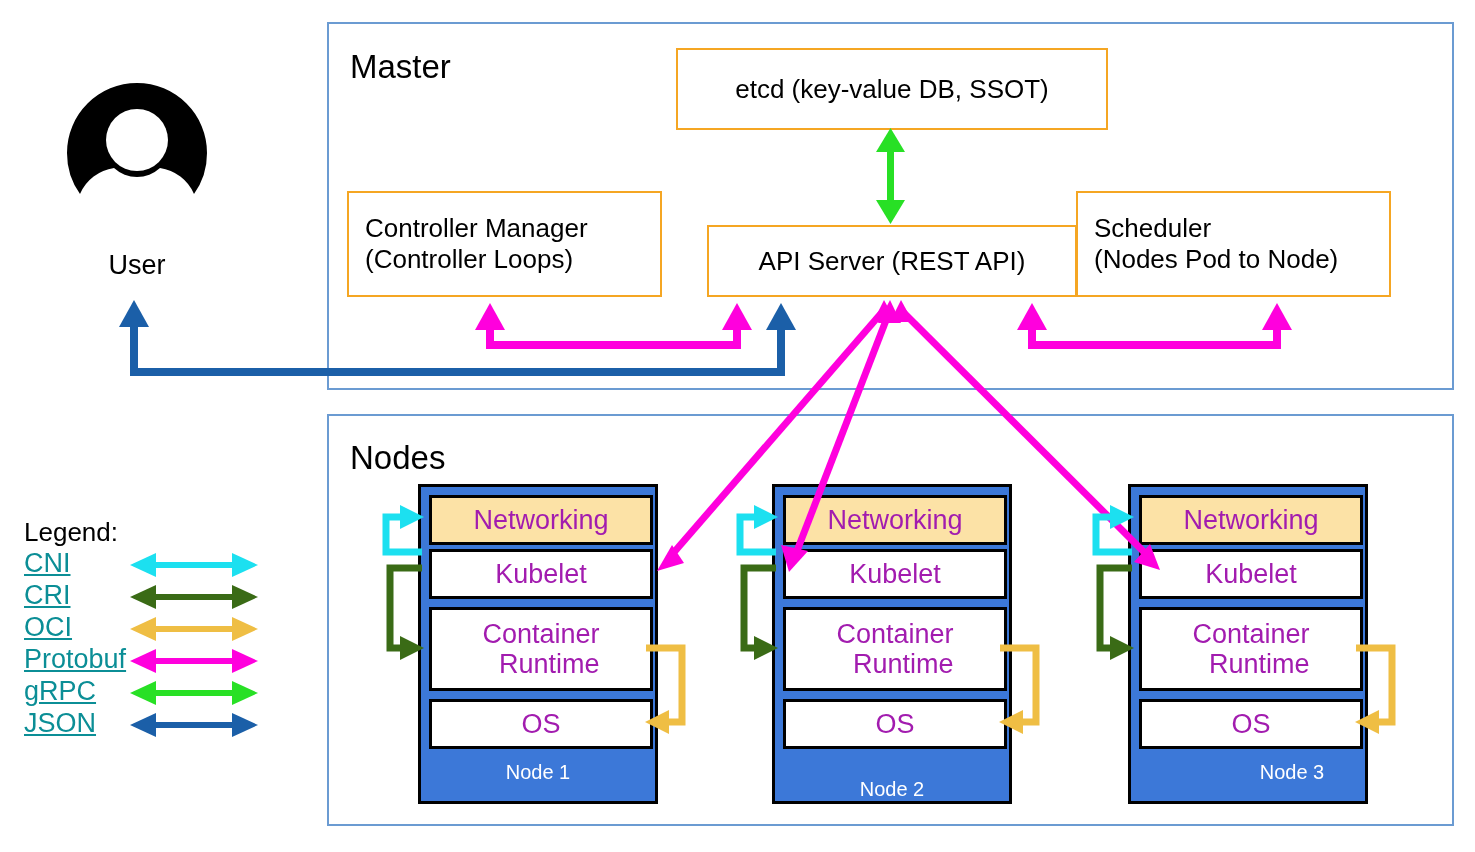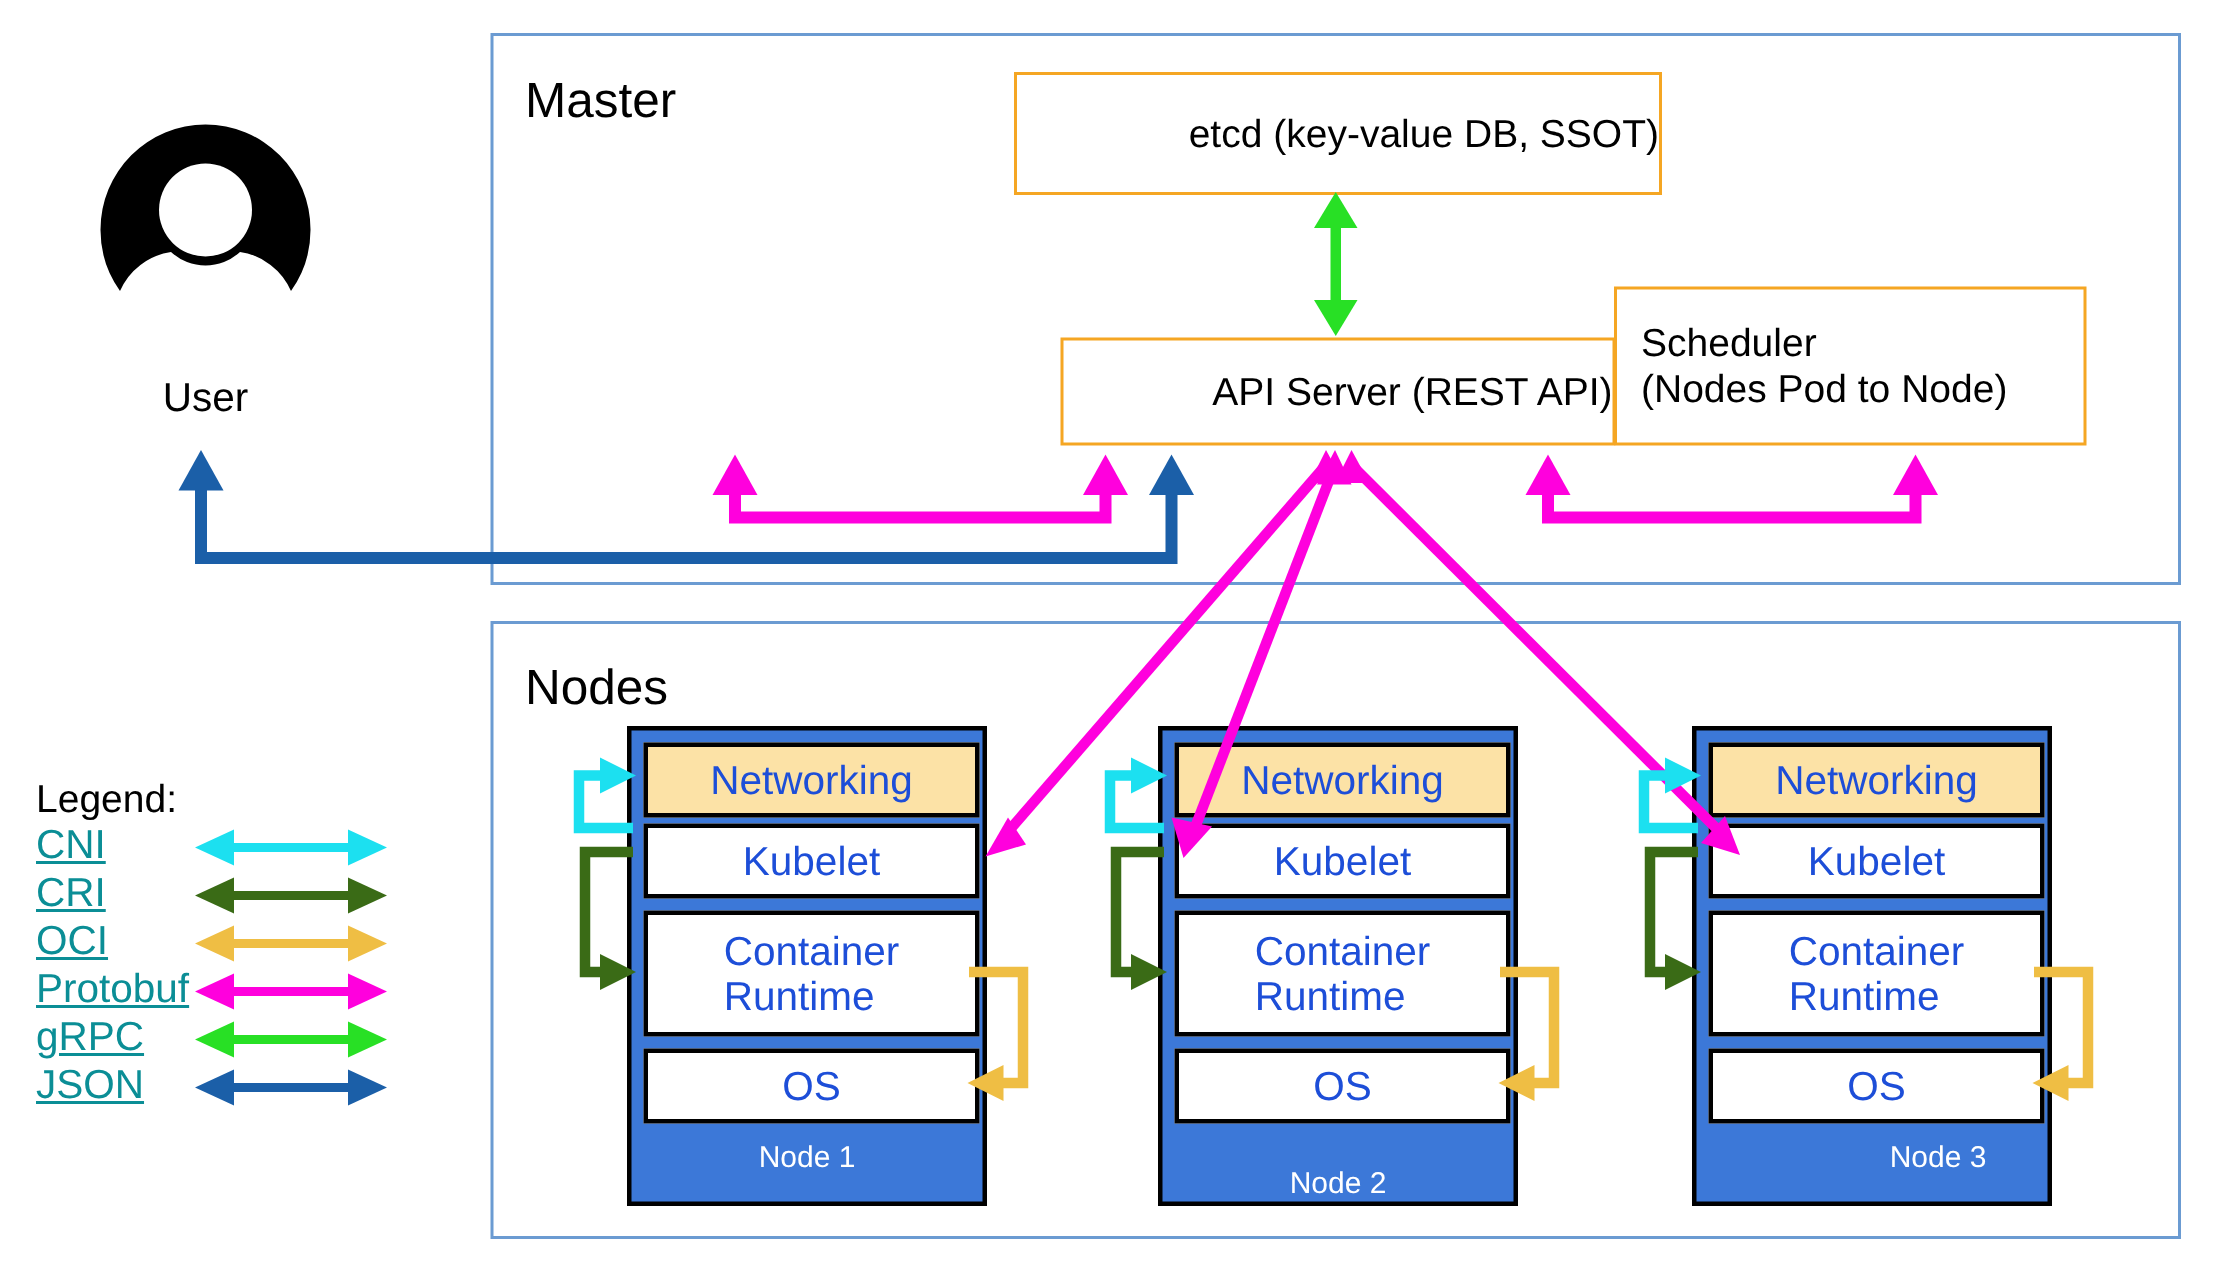--- a/index.html
+++ b/index.html
@@ -10,33 +10,33 @@
 
   
   #wires{position:absolute;left:0;top:0;width:1475px;height:852px;pointer-events:none;}
 
   
   .group-box{position:absolute;border:2px solid #6B9BD2;background:transparent;box-sizing:border-box;}
   .group-title{position:absolute;font-size:33px;line-height:1;color:#000;white-space:nowrap;}
 
   
   .mbox{position:absolute;box-sizing:border-box;border:2px solid #F5A623;background:#ffffff;
-        display:flex;align-items:center;justify-content:flex-end;text-align:center;
+        display:flex;align-items:center;justify-content:center;text-align:center;
         font-size:26px;line-height:1.18;color:#000;}
   .mbox.left-al{justify-content:flex-start;padding-left:16px;text-align:left;}
 
   
   #user-icon{position:absolute;left:62px;top:78px;width:150px;height:150px;}
   #user-label{position:absolute;left:62px;top:250px;width:150px;text-align:center;font-size:27px;}
 
   
   .node{position:absolute;box-sizing:border-box;background:#3C78D8;border:3px solid #000;}
   .nrow{position:absolute;box-sizing:border-box;border:3px solid #000;background:#ffffff;
-        display:flex;align-items:center;justify-content:center;text-align:left;
-        font-size:27px;line-height:1.12;color:#1d4ed8;}
+        display:flex;align-items:center;justify-content:center;text-align:right;
+        font-size:27px;line-height:1.12;color:#a21caf;}
   .nrow.net{background:#FCE2A6;}
   .node-name{position:absolute;left:0;width:100%;text-align:center;color:#ffffff;font-size:20px;}
 
   
   #legend{position:absolute;left:24px;top:518px;width:255px;}
   .legend-head{font-size:26px;color:#000;margin-bottom:2px;line-height:1.12;}
   .legend-row{position:relative;height:32px;}
   .legend-label{position:absolute;left:0;top:0;font-size:27px;line-height:1.08;
                 color:#0B8E96;text-decoration:underline;white-space:nowrap;}
   .legend-arrow{position:absolute;left:106px;top:3px;width:128px;height:26px;}
@@ -58,20 +58,26 @@
                A34 34 0 0 0 98 90 A44 44 0 0 1 132 116 A70 70 0 0 0 145 75 A70 70 0 0 0 75 5 Z" fill="#000000"></path>
       <circle cx="75" cy="62" r="31" fill="#ffffff"></circle>
     </svg>
   </div>
   <div id="user-label">User</div>
 
   <div class="mbox" style="left:676px;top:48px;width:432px;height:82px;">
     <span>etcd (key-value DB, SSOT)</span>
   </div>
 
+  <div class="mbox left-al" style="left:347px;top:191px;width:315px;height:106px;">
+    <span>
+      <span>Controller Manager</span><br>
+      <span>(Controller Loops)</span>
+    </span>
+  </div>
 
   <div class="mbox" style="left:707px;top:225px;width:370px;height:72px;">
     <span>API Server (REST API)</span>
   </div>
 
   <div class="mbox left-al" style="left:1076px;top:191px;width:315px;height:106px;">
     <span>
       <span>Scheduler</span><br>
       <span>(Nodes Pod to Node)</span>
     </span>

